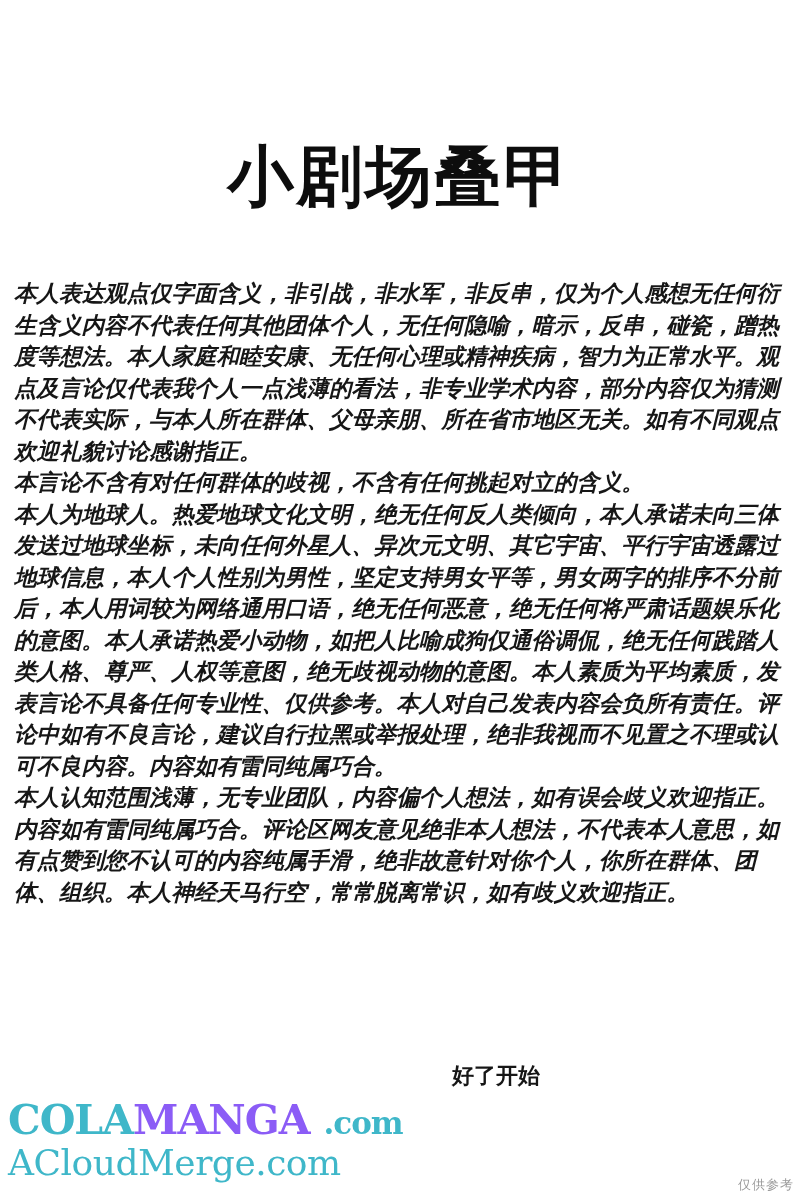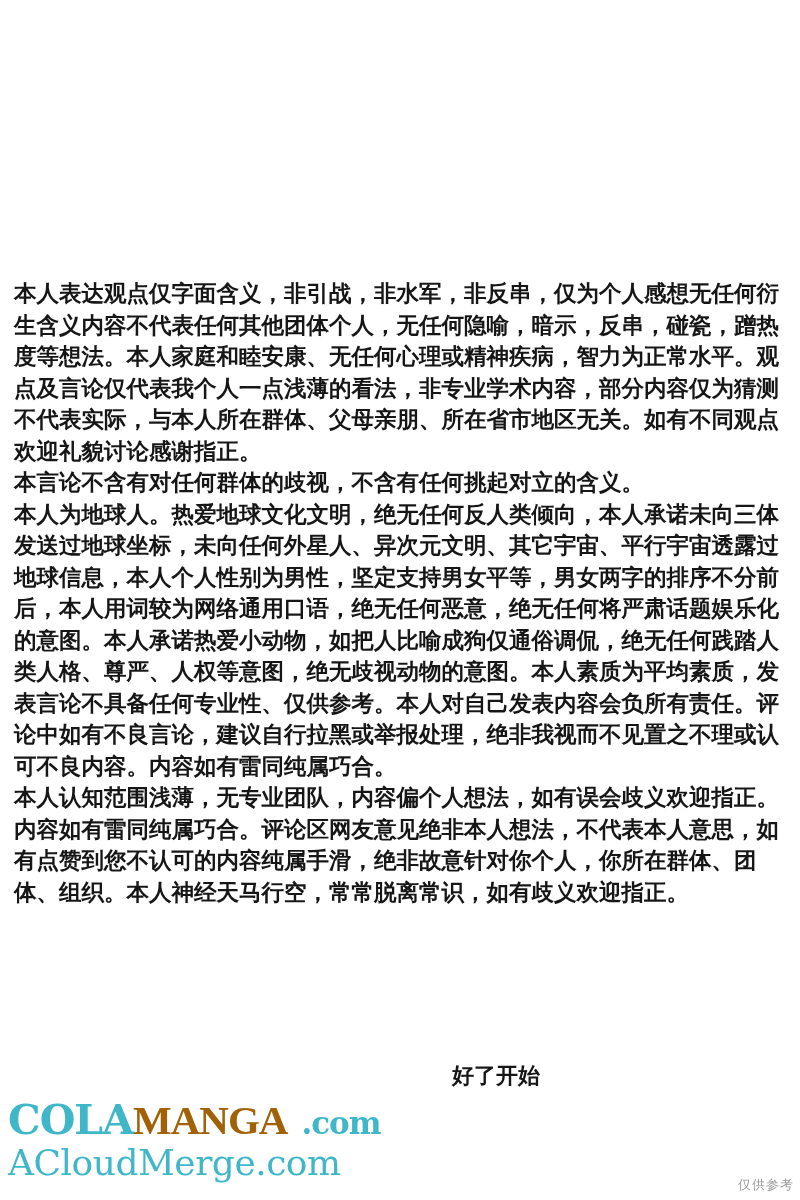--- a/index.html
+++ b/index.html
@@ -45,20 +45,21 @@
     line-height: 31.5px;
     color: #161616;
     font-weight: 600;
     letter-spacing: 0px;
     text-align: left;
     white-space: normal;
   }
   .body-text p {
     margin: 0;
     padding: 0;
+    font-style: italic;
   }
 
   .closing {
     position: absolute;
     top: 1061px;
     left: 452px;
     font-size: 22px;
     font-weight: 600;
     color: #161616;
   }
@@ -76,21 +77,21 @@
     position: absolute;
     top: 0;
     left: 0;
     font-family: "DejaVu Serif", "Liberation Serif", serif;
     font-size: 41px;
     font-weight: 700;
     letter-spacing: -1px;
     white-space: nowrap;
   }
   .wm-cola { color: #3fb7c9; }
-  .wm-manga { color: #a16207; font-family: Liberation Serif, serif; }
+  .wm-manga { color: #8b5cf6; }
   .wm-dotcom {
     color: #3fb7c9;
     font-size: 31px;
     margin-left: 14px;
   }
   .wm-line2 {
     position: absolute;
     top: 46px;
     left: 0;
     font-family: "DejaVu Serif", "Liberation Serif", serif;
@@ -108,20 +109,21 @@
     font-size: 13px;
     color: #9a9a9a;
     letter-spacing: 1px;
   }
 </style>
 </head>
 <body>
 
 <div class="page">
 
+  <div class="title">小剧场叠甲</div>
 
   <div class="body-text">
     <p>本人表达观点仅字面含义，非引战，非水军，非反串，仅为个人感想无任何衍生含义内容不代表任何其他团体个人，无任何隐喻，暗示，反串，碰瓷，蹭热度等想法。本人家庭和睦安康、无任何心理或精神疾病，智力为正常水平。观点及言论仅代表我个人一点浅薄的看法，非专业学术内容，部分内容仅为猜测不代表实际，与本人所在群体、父母亲朋、所在省市地区无关。如有不同观点欢迎礼貌讨论感谢指正。</p>
     <p>本言论不含有对任何群体的歧视，不含有任何挑起对立的含义。</p>
     <p>本人为地球人。热爱地球文化文明，绝无任何反人类倾向，本人承诺未向三体发送过地球坐标，未向任何外星人、异次元文明、其它宇宙、平行宇宙透露过地球信息，本人个人性别为男性，坚定支持男女平等，男女两字的排序不分前后，本人用词较为网络通用口语，绝无任何恶意，绝无任何将严肃话题娱乐化的意图。本人承诺热爱小动物，如把人比喻成狗仅通俗调侃，绝无任何践踏人类人格、尊严、人权等意图，绝无歧视动物的意图。本人素质为平均素质，发表言论不具备任何专业性、仅供参考。本人对自己发表内容会负所有责任。评论中如有不良言论，建议自行拉黑或举报处理，绝非我视而不见置之不理或认可不良内容。内容如有雷同纯属巧合。</p>
     <p>本人认知范围浅薄，无专业团队，内容偏个人想法，如有误会歧义欢迎指正。内容如有雷同纯属巧合。评论区网友意见绝非本人想法，不代表本人意思，如有点赞到您不认可的内容纯属手滑，绝非故意针对你个人，你所在群体、团体、组织。本人神经天马行空，常常脱离常识，如有歧义欢迎指正。</p>
   </div>
 
   <div class="closing">好了开始</div>
 

